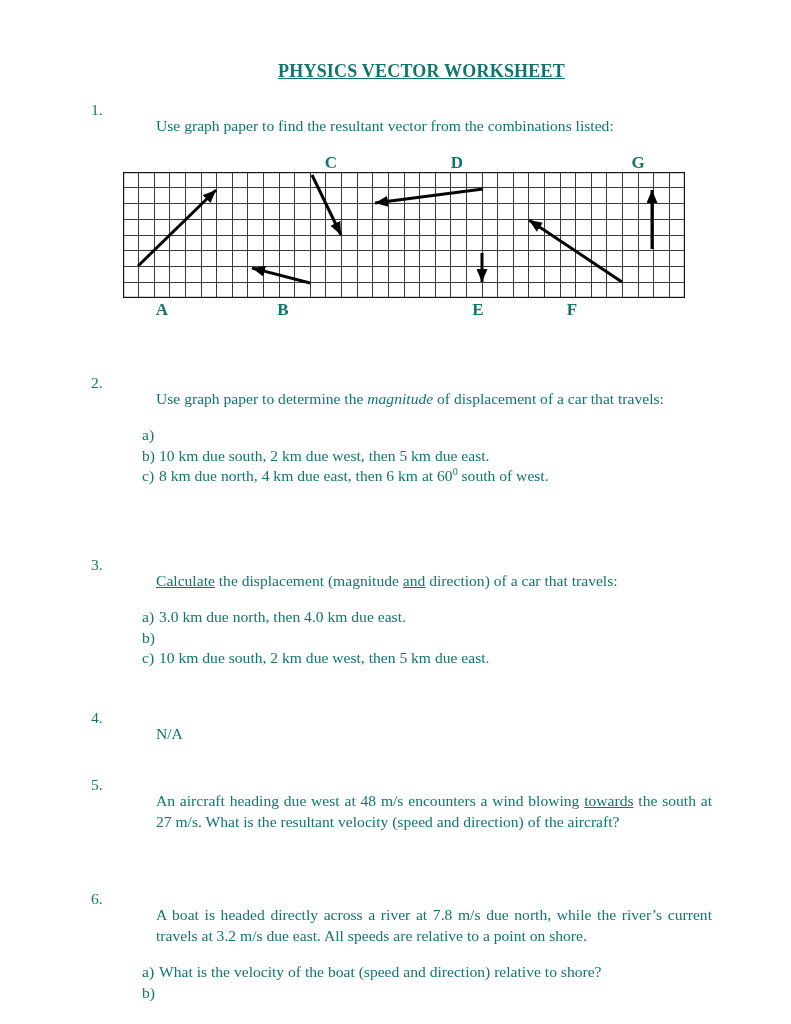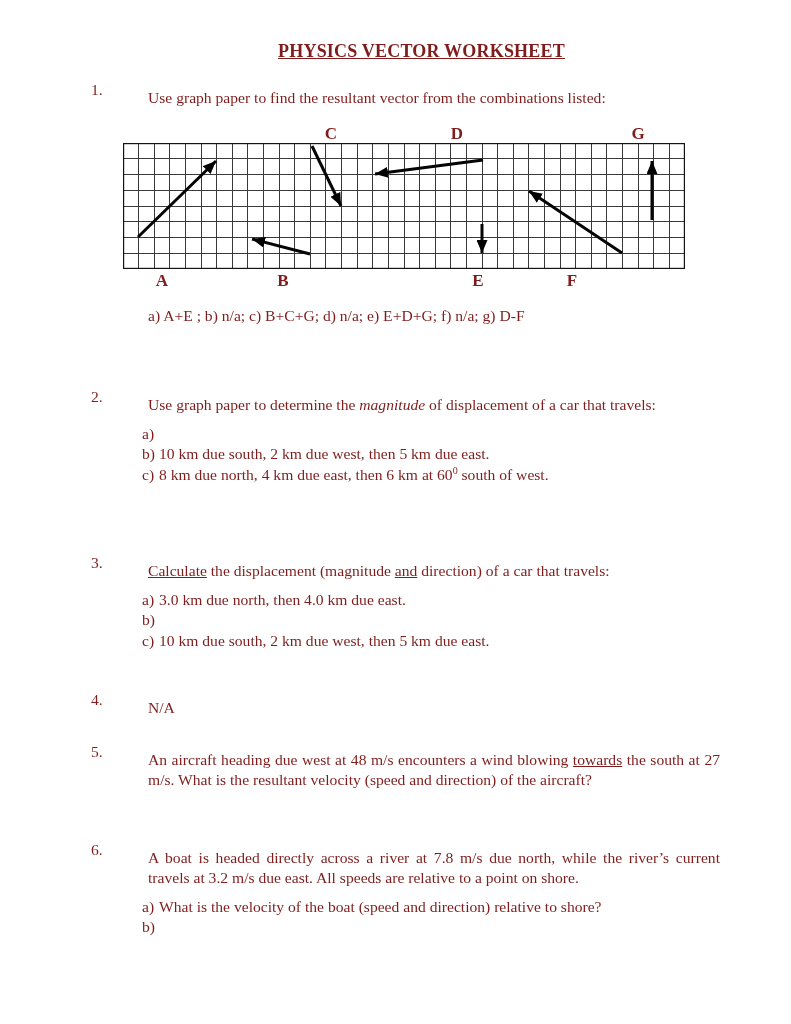--- a/index.html
+++ b/index.html
@@ -1,23 +1,23 @@
 <!DOCTYPE html>
 <html><head>
 <meta charset="utf-8">
 <style>
   html,body { margin:0; padding:0; background:#ffffff; }
   .page {
     position:relative;
     width:791px; height:1024px;
     background:#ffffff;
     box-sizing:border-box;
-    padding:40px 63px 0 91px;
+    padding:60px 63px 0 91px;
     font-family:"Liberation Serif", serif;
-    color:#7f1d1d;
+    color:#0f766e;
     font-size:15.6px;
     line-height:20.5px;
     overflow:hidden;
   }
   .title {
     margin:0;
     font-size:18px;
     font-weight:bold;
     text-decoration:underline;
     text-align:center;
@@ -28,21 +28,21 @@
   }
   .question { display:flex; }
   .q1 { margin-top:18px; }
   .q2 { margin-top:53px; }
   .q3 { margin-top:68px; }
   .q4 { margin-top:39px; }
   .q5 { margin-top:15px; }
   .q6 { margin-top:41px; }
   .qnum { width:49px; flex:none; }
   .qbody { width:588px; flex:none; }
-  .para { margin:8px; }
+  .para { margin:16px; }
   .para.justify { text-align:justify; text-align-last:left; }
   .answer { margin-top:15px; }
   .subitem { display:flex; padding-left:2px; }
   .subitem .marker { width:17px; flex:none; }
   .seg-bi { font-weight:normal; font-style:italic; }
   .seg-u { text-decoration:underline;text-align:center; }
   .seg-sup { vertical-align:super; font-size:10px; line-height:0; }
   .figure { margin:15px 0 0 -17px; width:562px; }
   .fig-top-labels { position:relative; height:19px; }
   .fig-bottom-labels { position:relative; height:20px; margin-top:2px; }
@@ -133,21 +133,20 @@
               <line x1="499" y1="110" x2="406" y2="48" stroke="#050505" stroke-width="3" marker-end="url(#ah)"></line>
               <line x1="529" y1="77" x2="529" y2="18" stroke="#050505" stroke-width="3" marker-end="url(#ah)"></line>
             </svg>
             <div class="fig-bottom-labels">
               <span class="glabel" style="left: 39px;">A</span>
               <span class="glabel" style="left: 160px;">B</span>
               <span class="glabel" style="left: 355px;">E</span>
               <span class="glabel" style="left: 449px;">F</span>
             </div>
           </div>
-          <div class="para answer"><span>a) A+E ; b) n/a; c) B+C+G; d) n/a; e) E+D+G; f) n/a; g) D-F</span></div>
         </div>
       </div>
       <div class="question q2">
         <div class="qnum">2.</div>
         <div class="qbody">
           <div class="para"><span>Use graph paper to determine the </span><span class="seg-bi">magnitude</span><span> of displacement of a car that travels:</span></div>
           <div class="subitem">
             <span class="marker">a)</span>
           </div>
           <div class="subitem">

